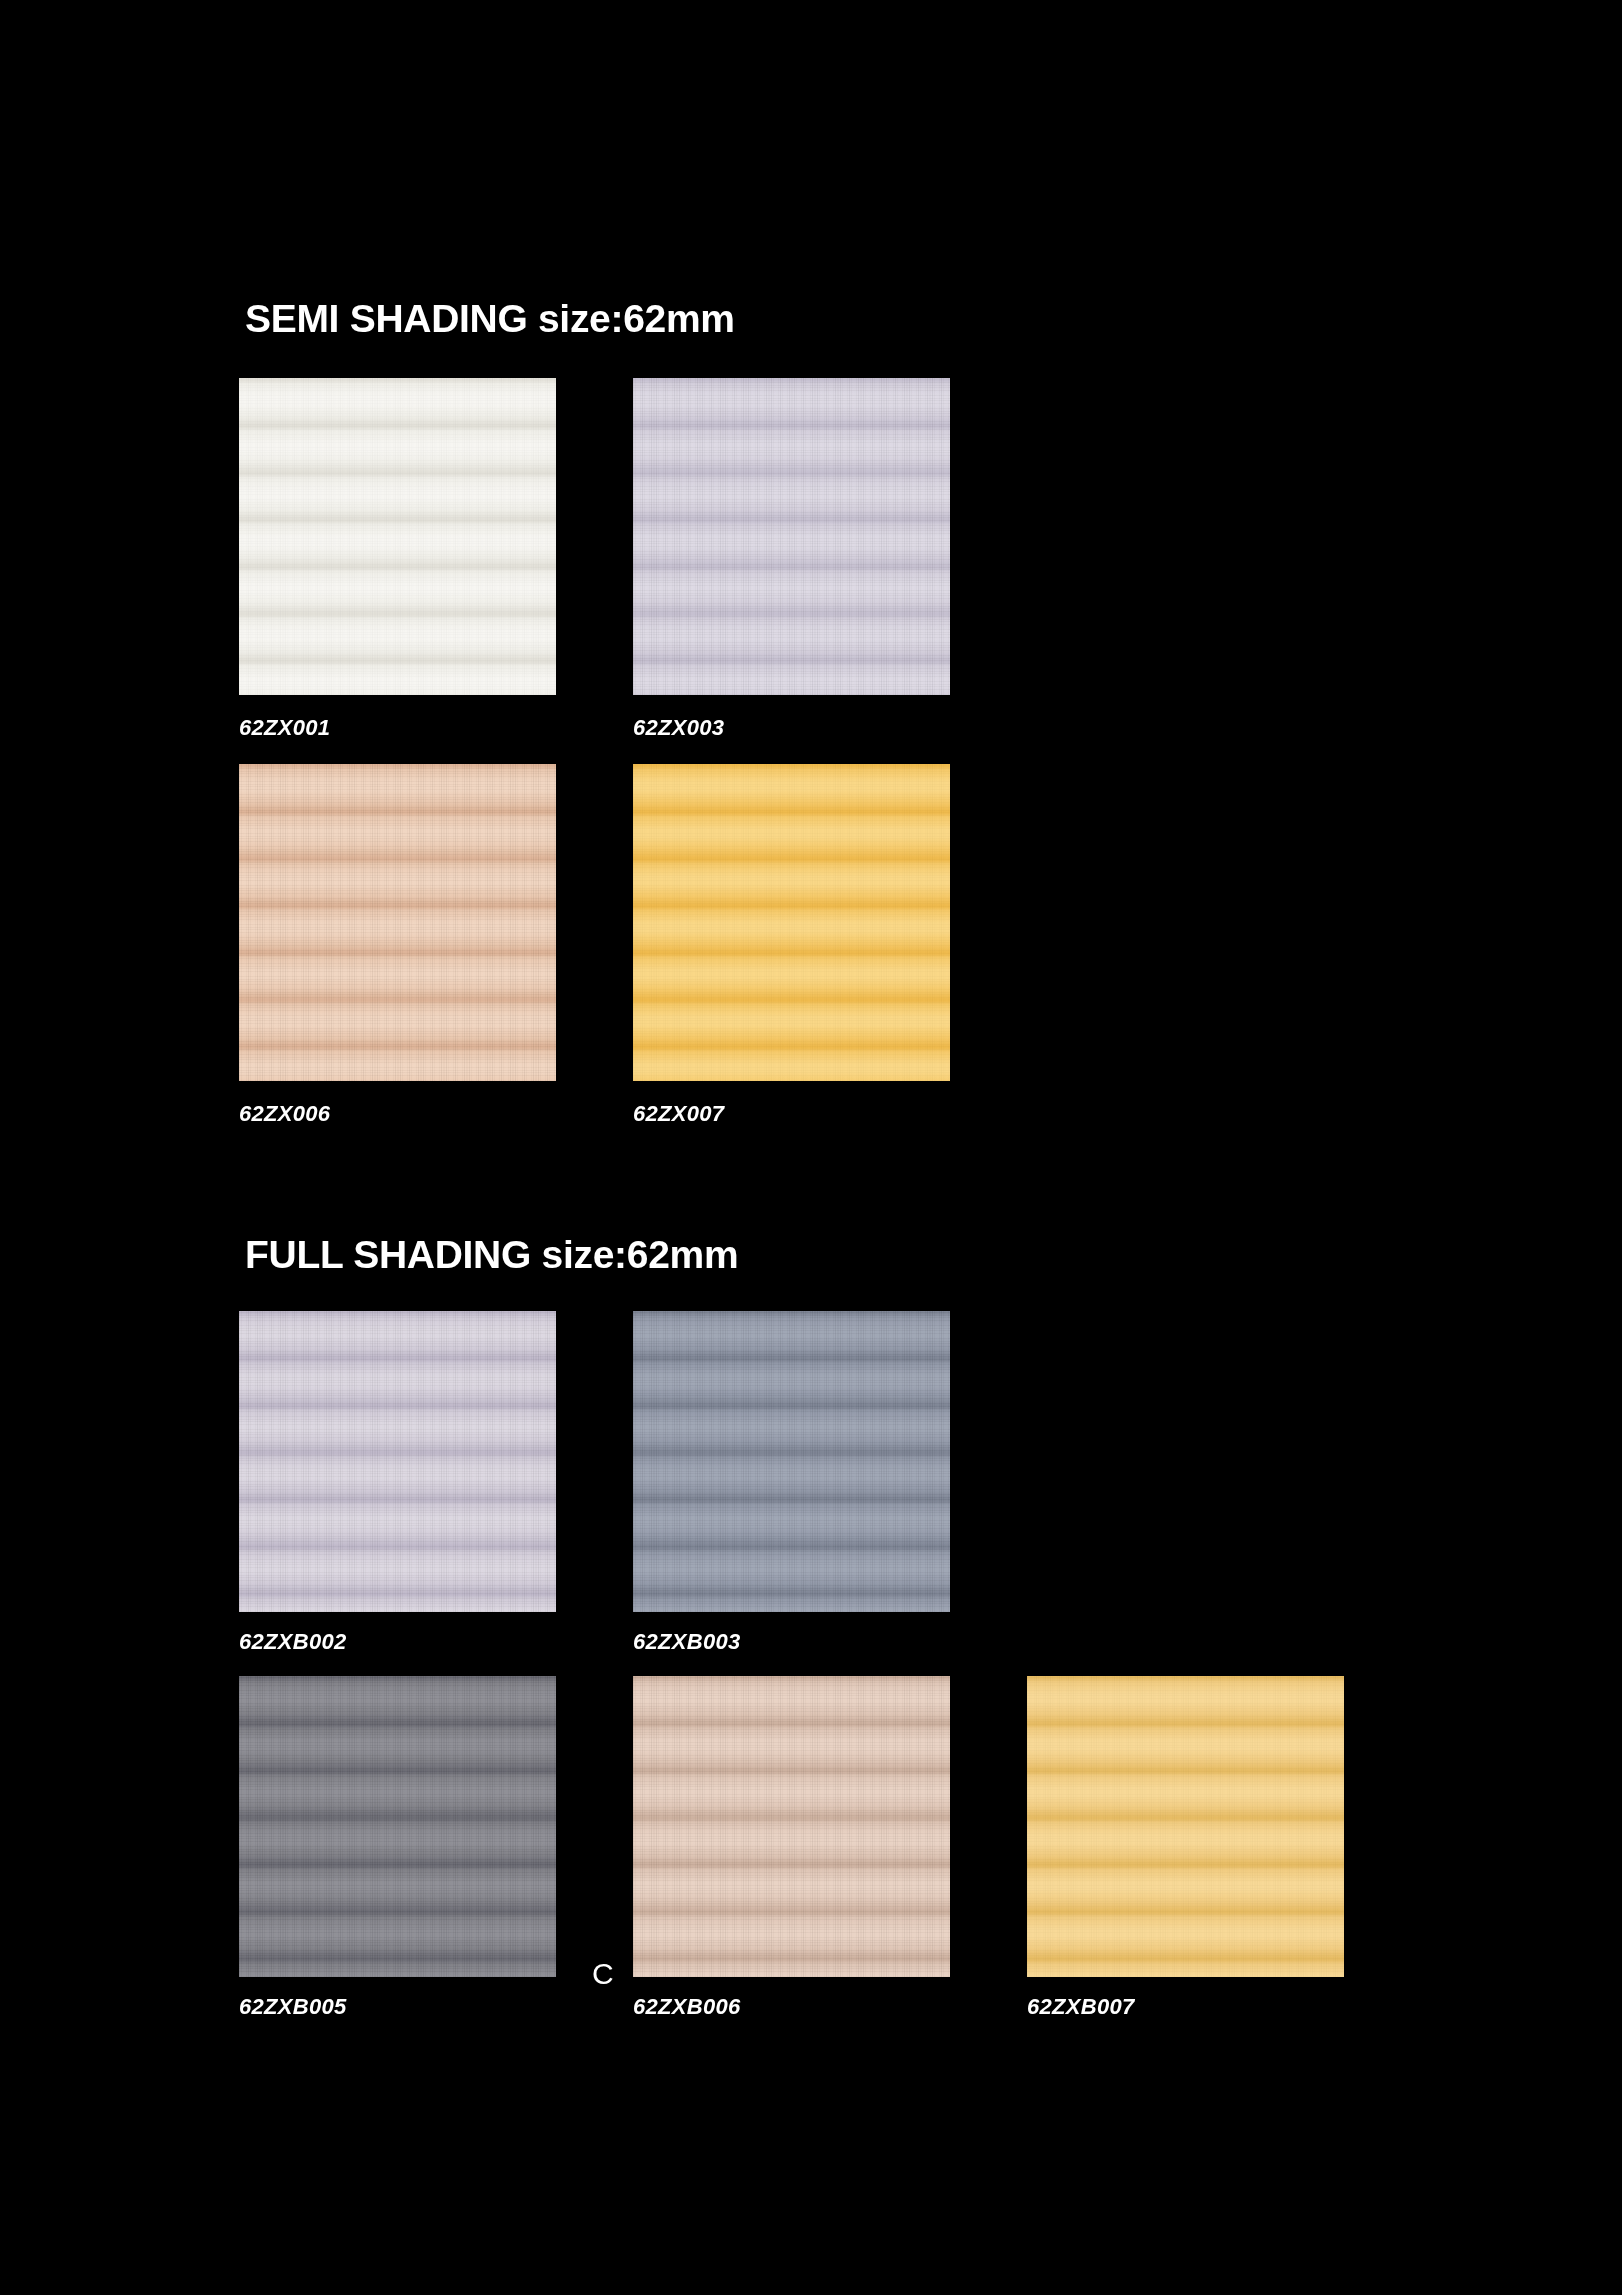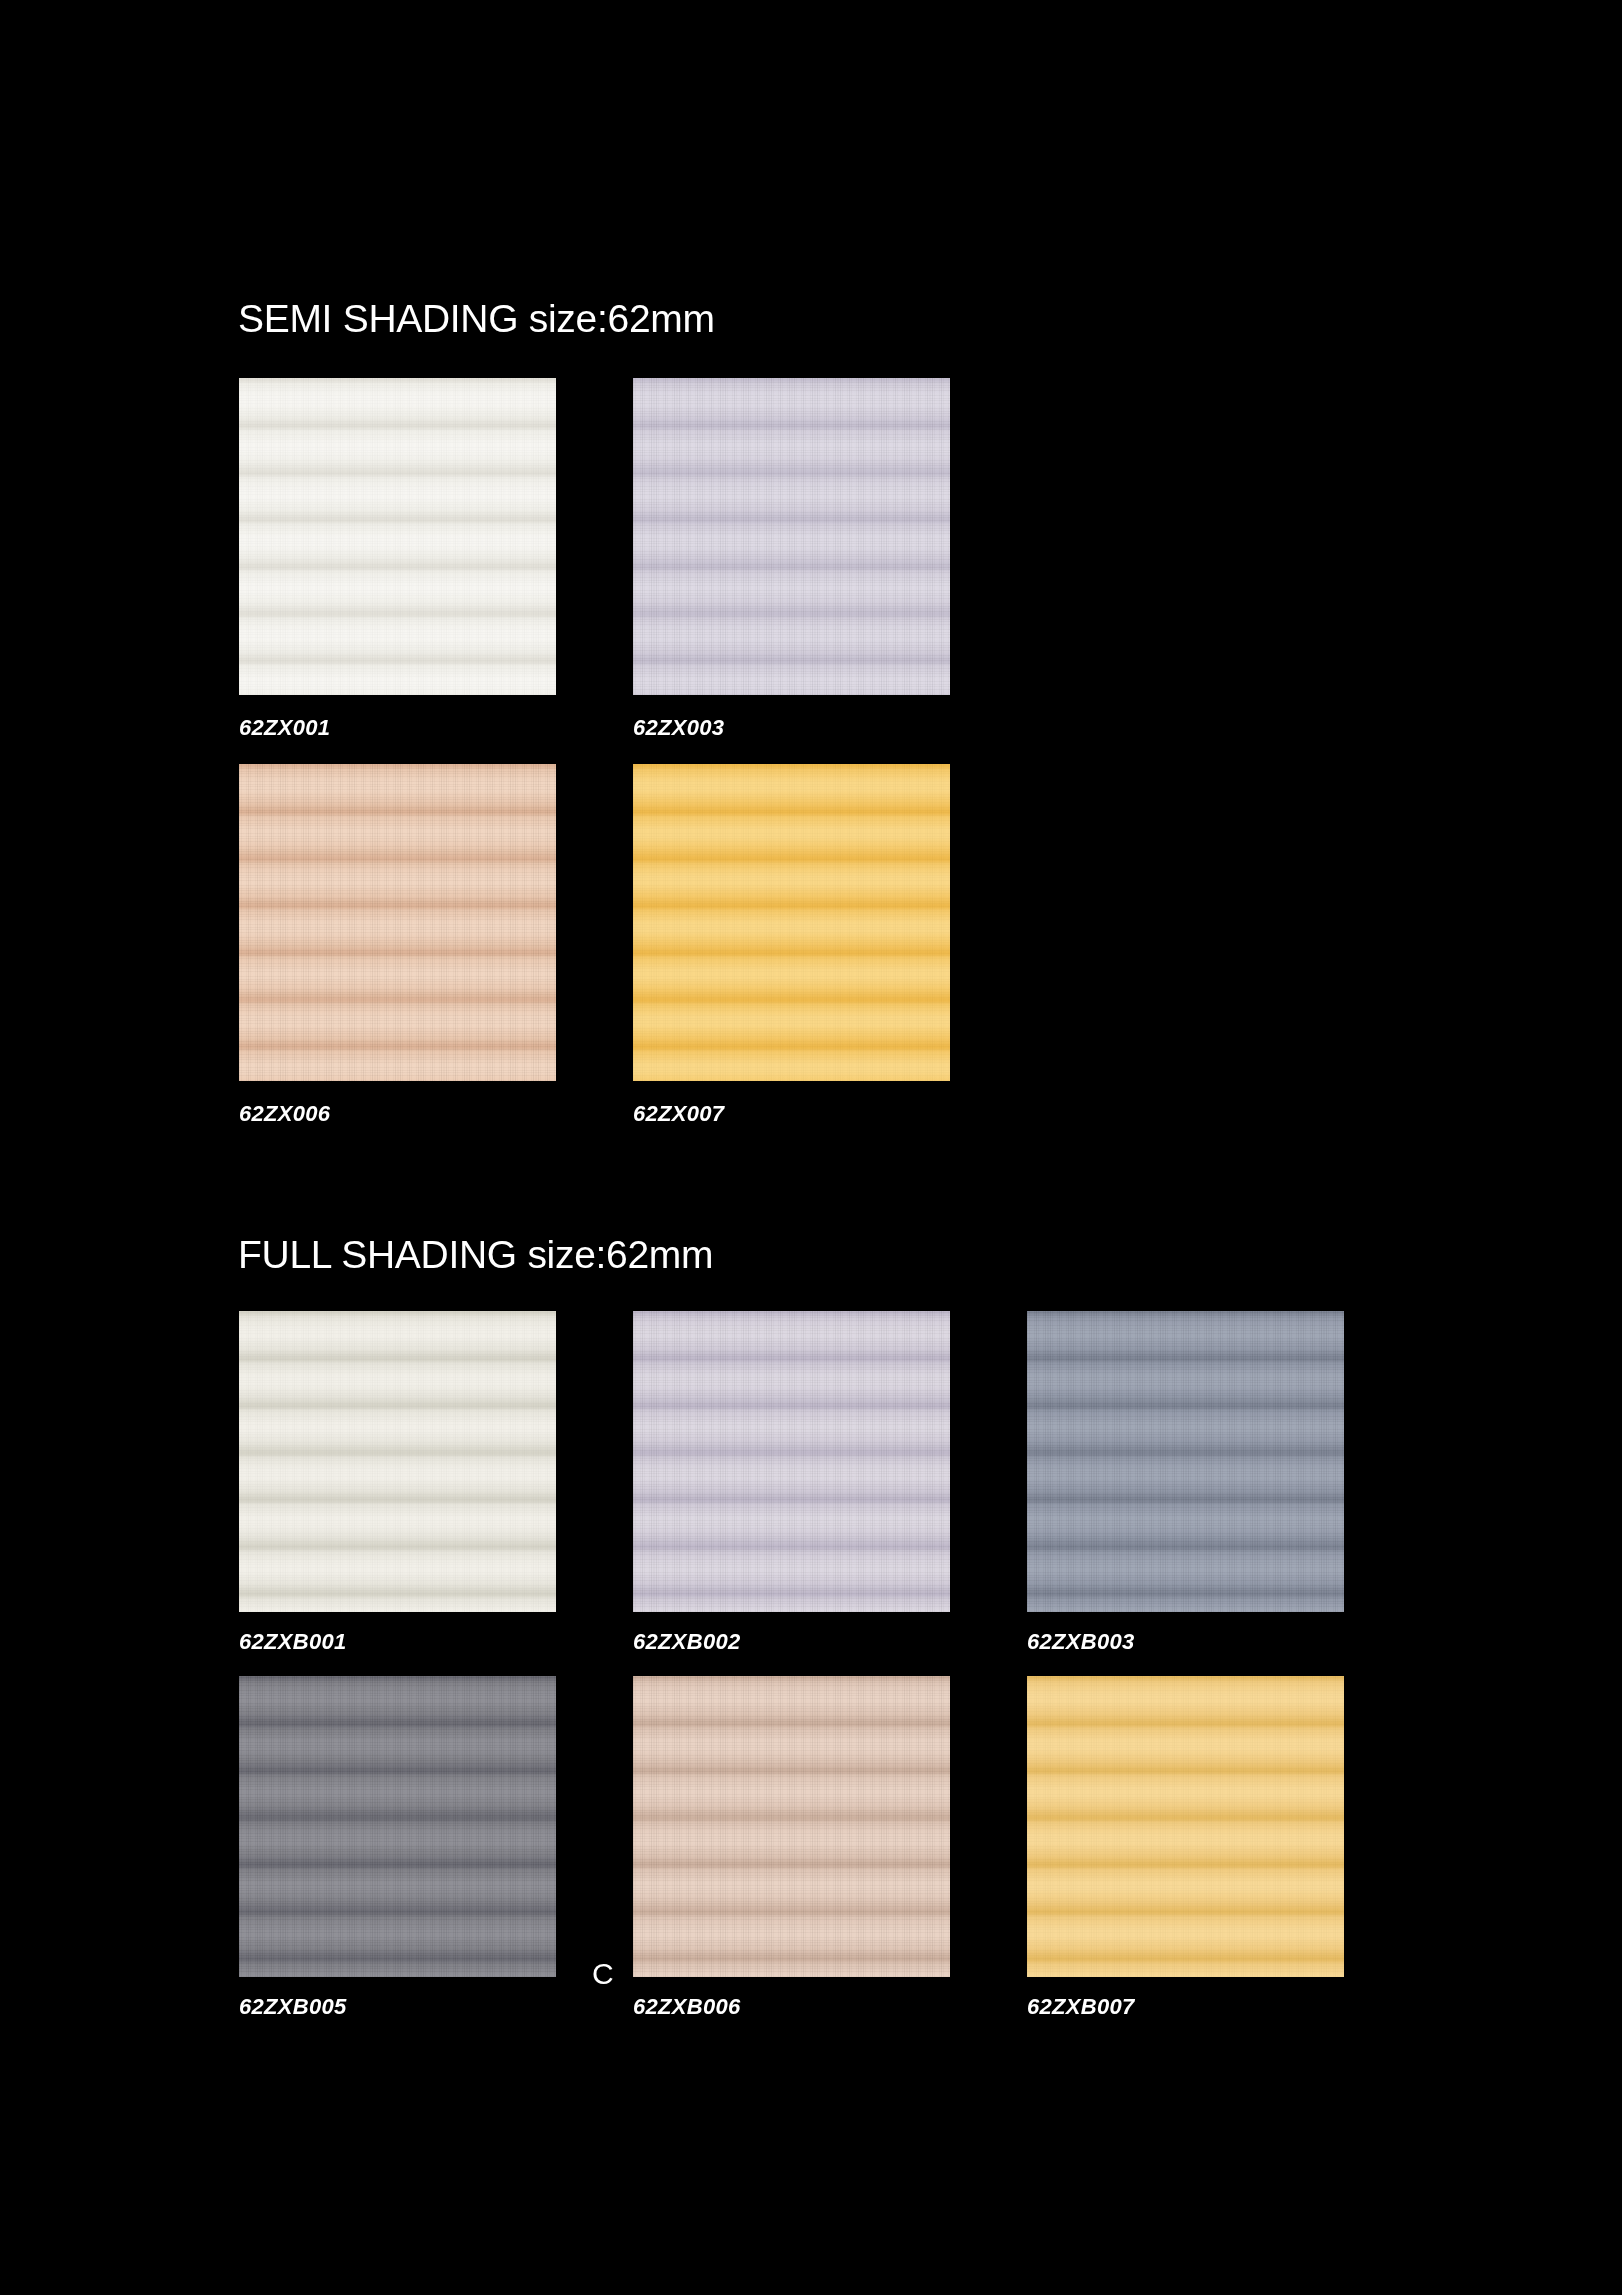--- a/index.html
+++ b/index.html
@@ -17,24 +17,24 @@
 
   .page {
     position: absolute;
     inset: 0;
     background: #000000;
   }
 
   
   .section-title {
     position: absolute;
-    left: 238px;
+    left: 245px;
     color: #ffffff;
     font-family: "Liberation Sans", sans-serif;
-    font-weight: 400;
+    font-weight: 700;
     font-size: 39px;
     letter-spacing: -0.3px;
     white-space: nowrap;
   }
   #semi-title { top: 297px; }
   #full-title { top: 1233px; }
 
   
   .grid {
     position: absolute;
@@ -169,27 +169,20 @@
         <div class="caption">62ZX007</div>
       </div>
     </div>
   </div>
 
   <div id="full-title" class="section-title">FULL SHADING size:62mm</div>
 
   <div id="full-grid" class="grid">
     <div class="row" id="full-row-1">
       <div class="cell">
-        <div class="swatch full" style="background: rgb(231, 229, 220);">
-          <div class="pleats" style="background-image: repeating-linear-gradient(rgb(214, 212, 200) 0px, rgb(214, 212, 200) 2px, rgb(231, 229, 220) 5.9px, rgb(241, 239, 232) 18.3px, rgb(241, 239, 232) 26px, rgb(231, 229, 220) 38px, rgb(214, 212, 200) 47px);"></div>
-          <div class="weave soft"></div>
-        </div>
-        <div class="caption">62ZXB001</div>
-      </div>
-      <div class="cell">
         <div class="swatch full" style="background: rgb(207, 201, 214);">
           <div class="pleats" style="background-image: repeating-linear-gradient(rgb(189, 182, 200) 0px, rgb(189, 182, 200) 2px, rgb(207, 201, 214) 5.9px, rgb(219, 214, 224) 18.3px, rgb(219, 214, 224) 26px, rgb(207, 201, 214) 38px, rgb(189, 182, 200) 47px);"></div>
           <div class="weave"></div>
         </div>
         <div class="caption">62ZXB002</div>
       </div>
       <div class="cell">
         <div class="swatch full" style="background: rgb(142, 149, 165);">
           <div class="pleats" style="background-image: repeating-linear-gradient(rgb(122, 129, 145) 0px, rgb(122, 129, 145) 2px, rgb(142, 149, 165) 5.9px, rgb(156, 163, 178) 18.3px, rgb(156, 163, 178) 26px, rgb(142, 149, 165) 38px, rgb(122, 129, 145) 47px);"></div>
           <div class="weave"></div>

